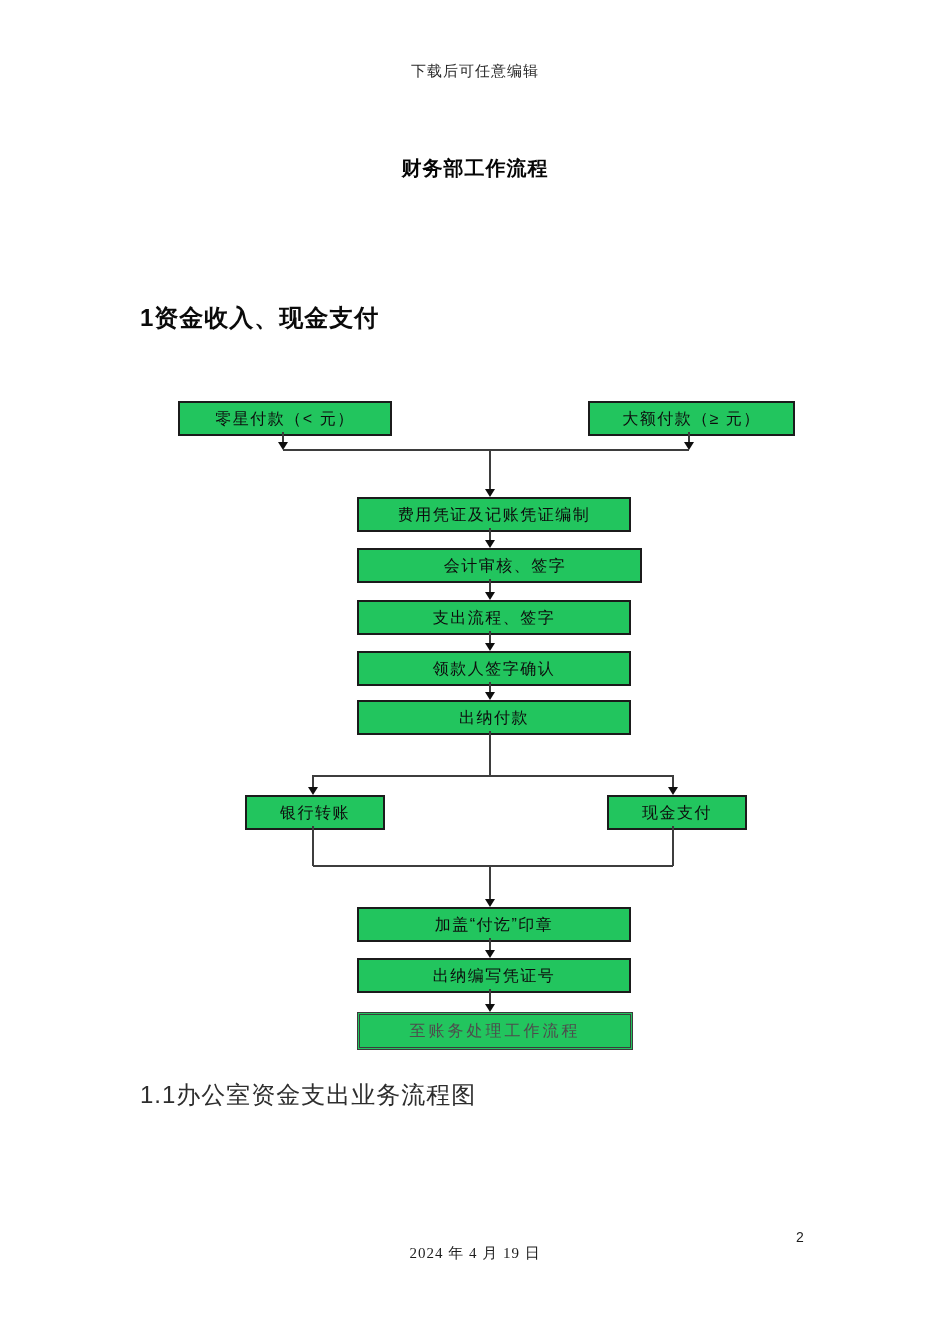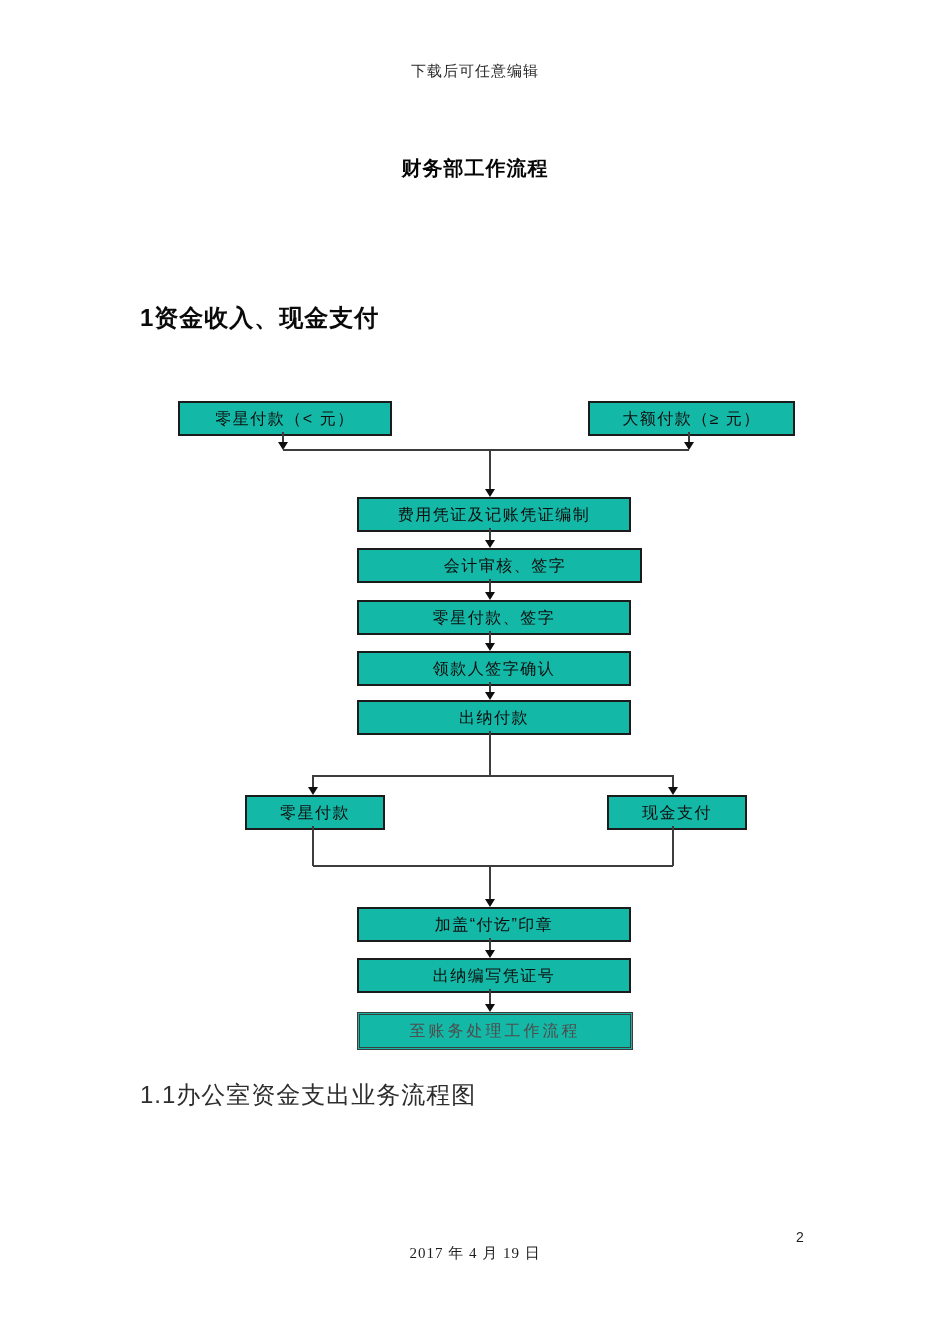--- a/index.html
+++ b/index.html
@@ -33,21 +33,21 @@
     font-family:"Liberation Serif", serif;
     font-size:15px; color:#1c1c1c; letter-spacing:1px;
   }
   .page-number {
     top:1229px; left:796px;
     font-size:14px; color:#1c1c1c;
   }
 
   .box {
     position:absolute;
-    border:2px solid #1b1b1b; background:#14b8a6;
+    border:2px solid #1b1b1b; background:#22c55e;
     display:flex; align-items:center; justify-content:center;
     font-size:16px; color:#0d0d0d; letter-spacing:1.5px;
     line-height:1;
   }
   .box-final {
     border:3px double #3c3c3c;
     font-family:"Liberation Serif", serif;
     color:#4d4d4d; letter-spacing:3px;
   }
 
@@ -81,52 +81,52 @@
   <div class="ah" style="left:485px; top:489px;"></div>
 
   <div class="box" style="left:357px; top:497px; width:270px; height:31px;">费用凭证及记账凭证编制</div>
   <div class="vl" style="left:489px; top:528px; height:12px;"></div>
   <div class="ah" style="left:485px; top:540px;"></div>
 
   <div class="box" style="left:357px; top:548px; width:270px; height:31px;padding-left:11px;">会计审核、签字</div>
   <div class="vl" style="left:489px; top:579px; height:13px;"></div>
   <div class="ah" style="left:485px; top:592px;"></div>
 
-  <div class="box" style="left:357px; top:600px; width:270px; height:31px;">零星付款、签字</div>
+  <div class="box" style="left:357px; top:600px; width:270px; height:31px;">支出流程、签字</div>
   <div class="vl" style="left:489px; top:631px; height:12px;"></div>
   <div class="ah" style="left:485px; top:643px;"></div>
 
   <div class="box" style="left:357px; top:651px; width:270px; height:31px;">领款人签字确认</div>
   <div class="vl" style="left:489px; top:682px; height:10px;"></div>
   <div class="ah" style="left:485px; top:692px;"></div>
 
   <div class="box" style="left:357px; top:700px; width:270px; height:31px;">出纳付款</div>
 
   <div class="vl" style="left:489px; top:731px; height:45px;"></div>
   <div class="hl" style="left:313px; top:775px; width:360px;"></div>
   <div class="vl" style="left:312px; top:775px; height:12px;"></div>
   <div class="ah" style="left:308px; top:787px;"></div>
   <div class="vl" style="left:672px; top:775px; height:12px;"></div>
   <div class="ah" style="left:668px; top:787px;"></div>
 
-  <div class="box" style="left:245px; top:795px; width:136px; height:31px;">零星付款</div>
+  <div class="box" style="left:245px; top:795px; width:136px; height:31px;">银行转账</div>
   <div class="box" style="left:607px; top:795px; width:136px; height:31px;">现金支付</div>
 
   <div class="vl" style="left:312px; top:826px; height:40px;"></div>
   <div class="vl" style="left:672px; top:826px; height:40px;"></div>
   <div class="hl" style="left:313px; top:865px; width:360px;"></div>
   <div class="vl" style="left:489px; top:865px; height:34px;"></div>
   <div class="ah" style="left:485px; top:899px;"></div>
 
   <div class="box" style="left:357px; top:907px; width:270px; height:31px;">加盖“付讫”印章</div>
   <div class="vl" style="left:489px; top:938px; height:12px;"></div>
   <div class="ah" style="left:485px; top:950px;"></div>
 
   <div class="box" style="left:357px; top:958px; width:270px; height:31px;">出纳编写凭证号</div>
   <div class="vl" style="left:489px; top:989px; height:15px;"></div>
   <div class="ah" style="left:485px; top:1004px;"></div>
 
   <div class="box box-final" style="left:357px; top:1012px; width:270px; height:32px;">至账务处理工作流程</div>
 </div>
 
 <div class="abs section-1-1">1.1办公室资金支出业务流程图</div>
-<div class="abs footer-date">2017 年 4 月 19 日</div>
+<div class="abs footer-date">2024 年 4 月 19 日</div>
 <div class="abs page-number">2</div>
 
 </body></html>

